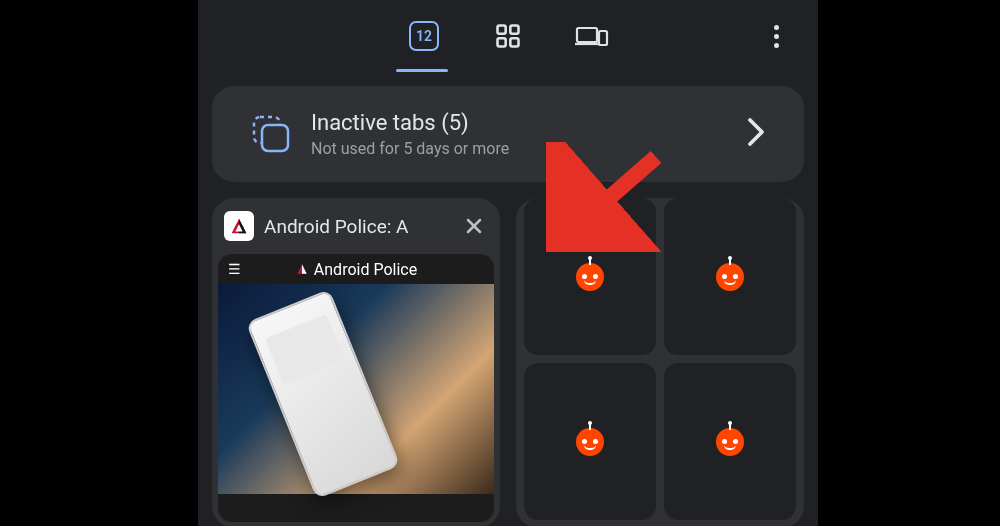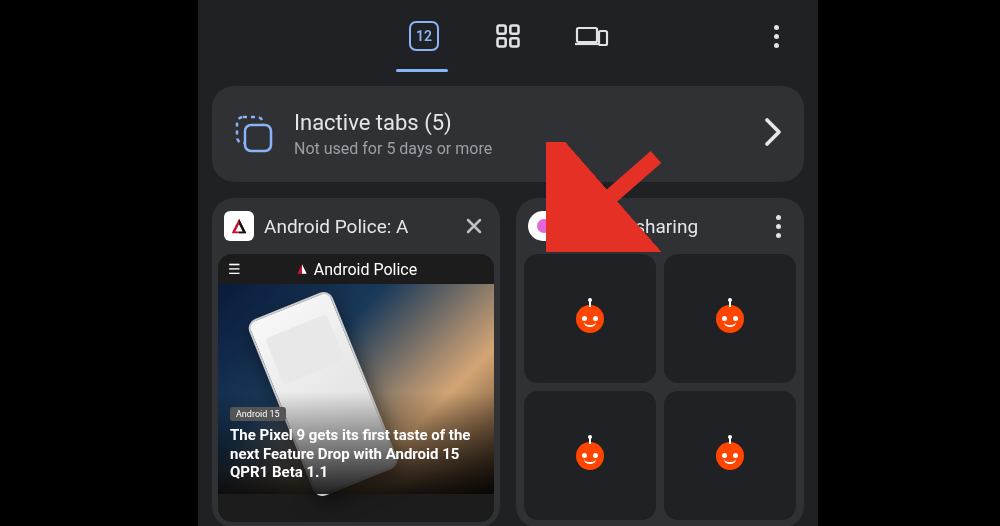--- a/index.html
+++ b/index.html
@@ -54,21 +54,21 @@
   .dots3 span { width:5px; height:5px; border-radius:50%; background:#dfe3e7; }
 
   
   .inactive-card {
     margin: 14px 14px 0 14px;
     background: #303135;
     border-radius: 22px;
     height: 96px;
     display: flex;
     align-items: center;
-    padding: 0 22px;
+    padding: 0 39px;
     gap: 20px;
     cursor: pointer;
   }
   .inactive-icon {
     width: 40px; height: 40px;
     position: relative;
   }
   .inactive-card .txt { flex: 1; }
   .inactive-card .title { font-size: 22px; color: #e4e6eb; margin-bottom: 4px; }
   .inactive-card .sub { font-size: 16px; color: #9aa0a6; }
@@ -315,48 +315,25 @@
           <div class="ap-logo">
             <svg width="14" height="14" viewBox="0 0 24 24">
                 <polygon points="4,20 12,4 20,20" fill="#c8102e"></polygon>
                 <polygon points="12,4 20,20 12,20" fill="#fff"></polygon>
               </svg>
             <span>Android Police</span>
           </div>
         </div>
         <div class="ap-image">
           <div class="ap-phone"></div>
-          <div class="ap-overlay">
-            <span class="ap-badge">Android 15</span>
-            <div class="ap-headline">The Pixel 9 gets its first taste of the next Feature Drop with Android 15 QPR1 Beta 1.1</div>
-          </div>
         </div>
       </div>
     </div>
 
     <div class="tabcard">
-      <div class="tabhead">
-        <div class="share-pill">
-          <span class="dot"></span>
-          <svg width="20" height="16" viewBox="0 0 24 18">
-            <circle cx="8" cy="6" r="4" fill="#9aa0a6"></circle>
-            <path d="M1 18 C1 13 5 11 8 11 C11 11 15 13 15 18 Z" fill="#9aa0a6"></path>
-            <circle cx="17" cy="6" r="3.2" fill="none" stroke="#9aa0a6" stroke-width="1.8"></circle>
-            <path d="M14 17 C14 13 17 11.5 19 11.5 C21 11.5 23.5 13 23.5 17" fill="none" stroke="#9aa0a6" stroke-width="1.8"></path>
-          </svg>
-        </div>
-        <div class="tabtitle">Test sharing</div>
-        <div class="closebtn">
-          <div class="dots3">
-              <span></span>
-              <span></span>
-              <span></span>
-            </div>
-        </div>
-      </div>
       <div class="minigrid">
         <div class="minicell">
           <div class="reddit">
               <span class="ant"></span>
               <span class="antdot"></span>
               <span class="smile"></span>
             </div>
         </div>
         <div class="minicell">
           <div class="reddit">

